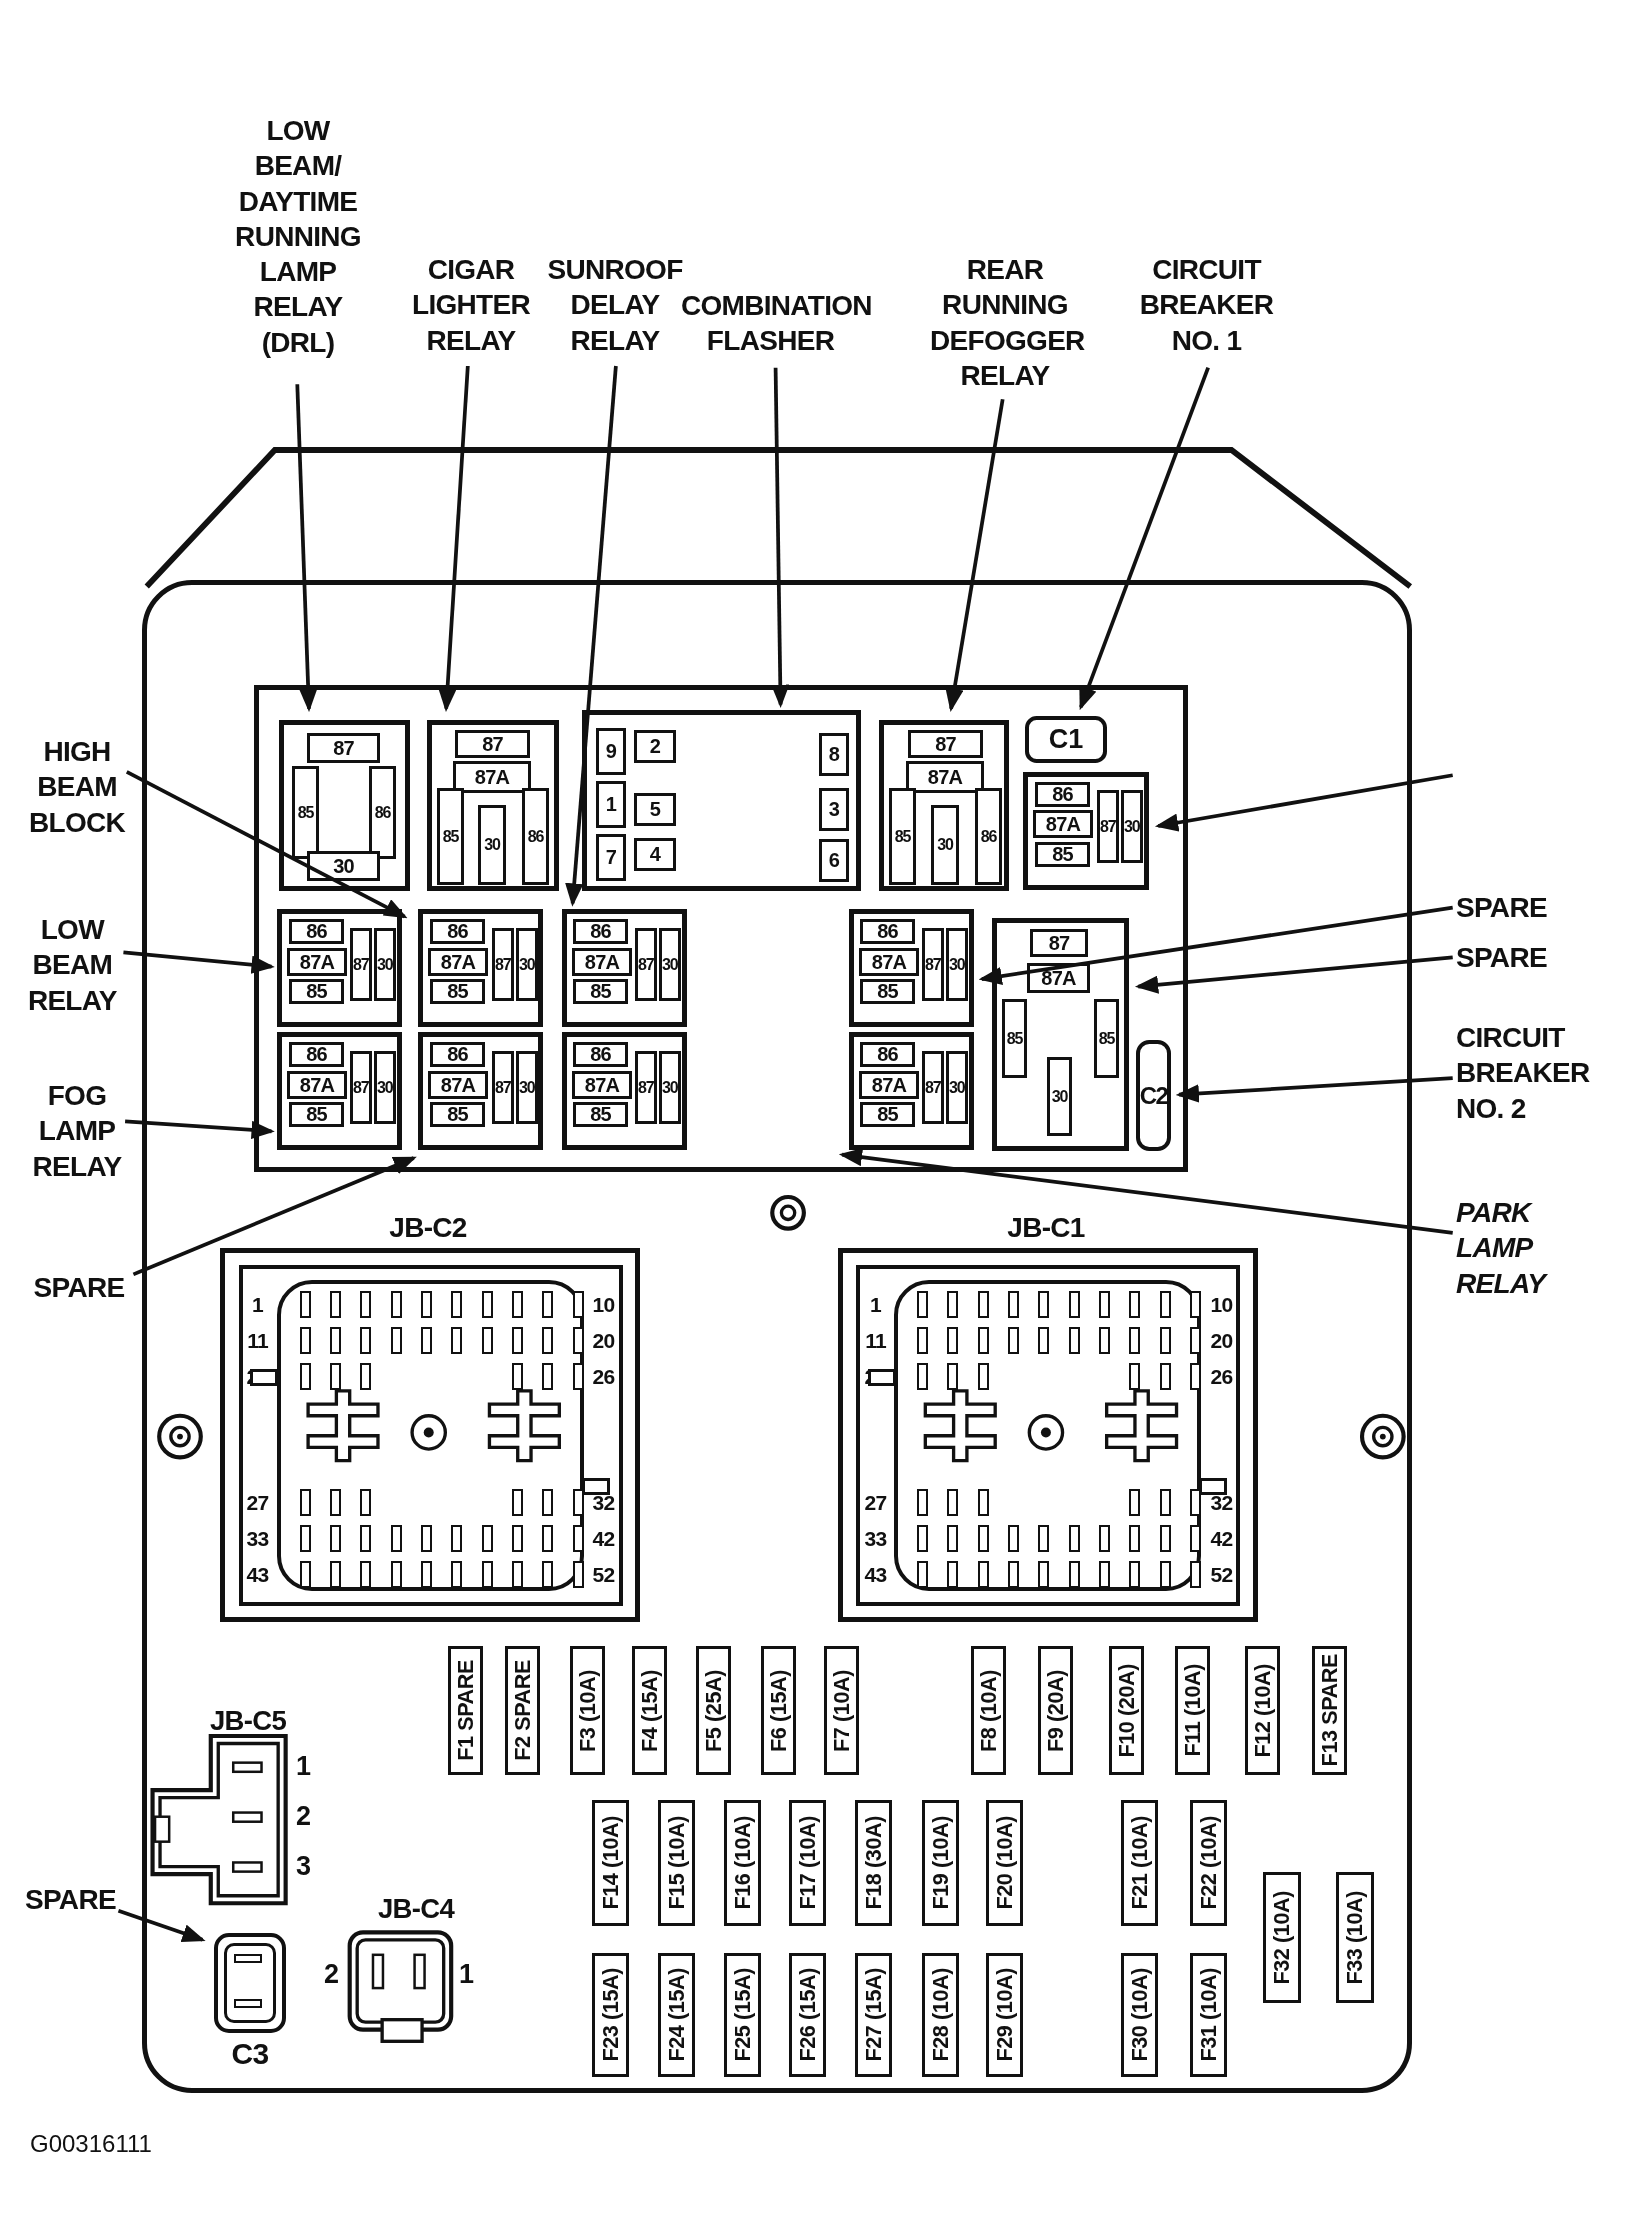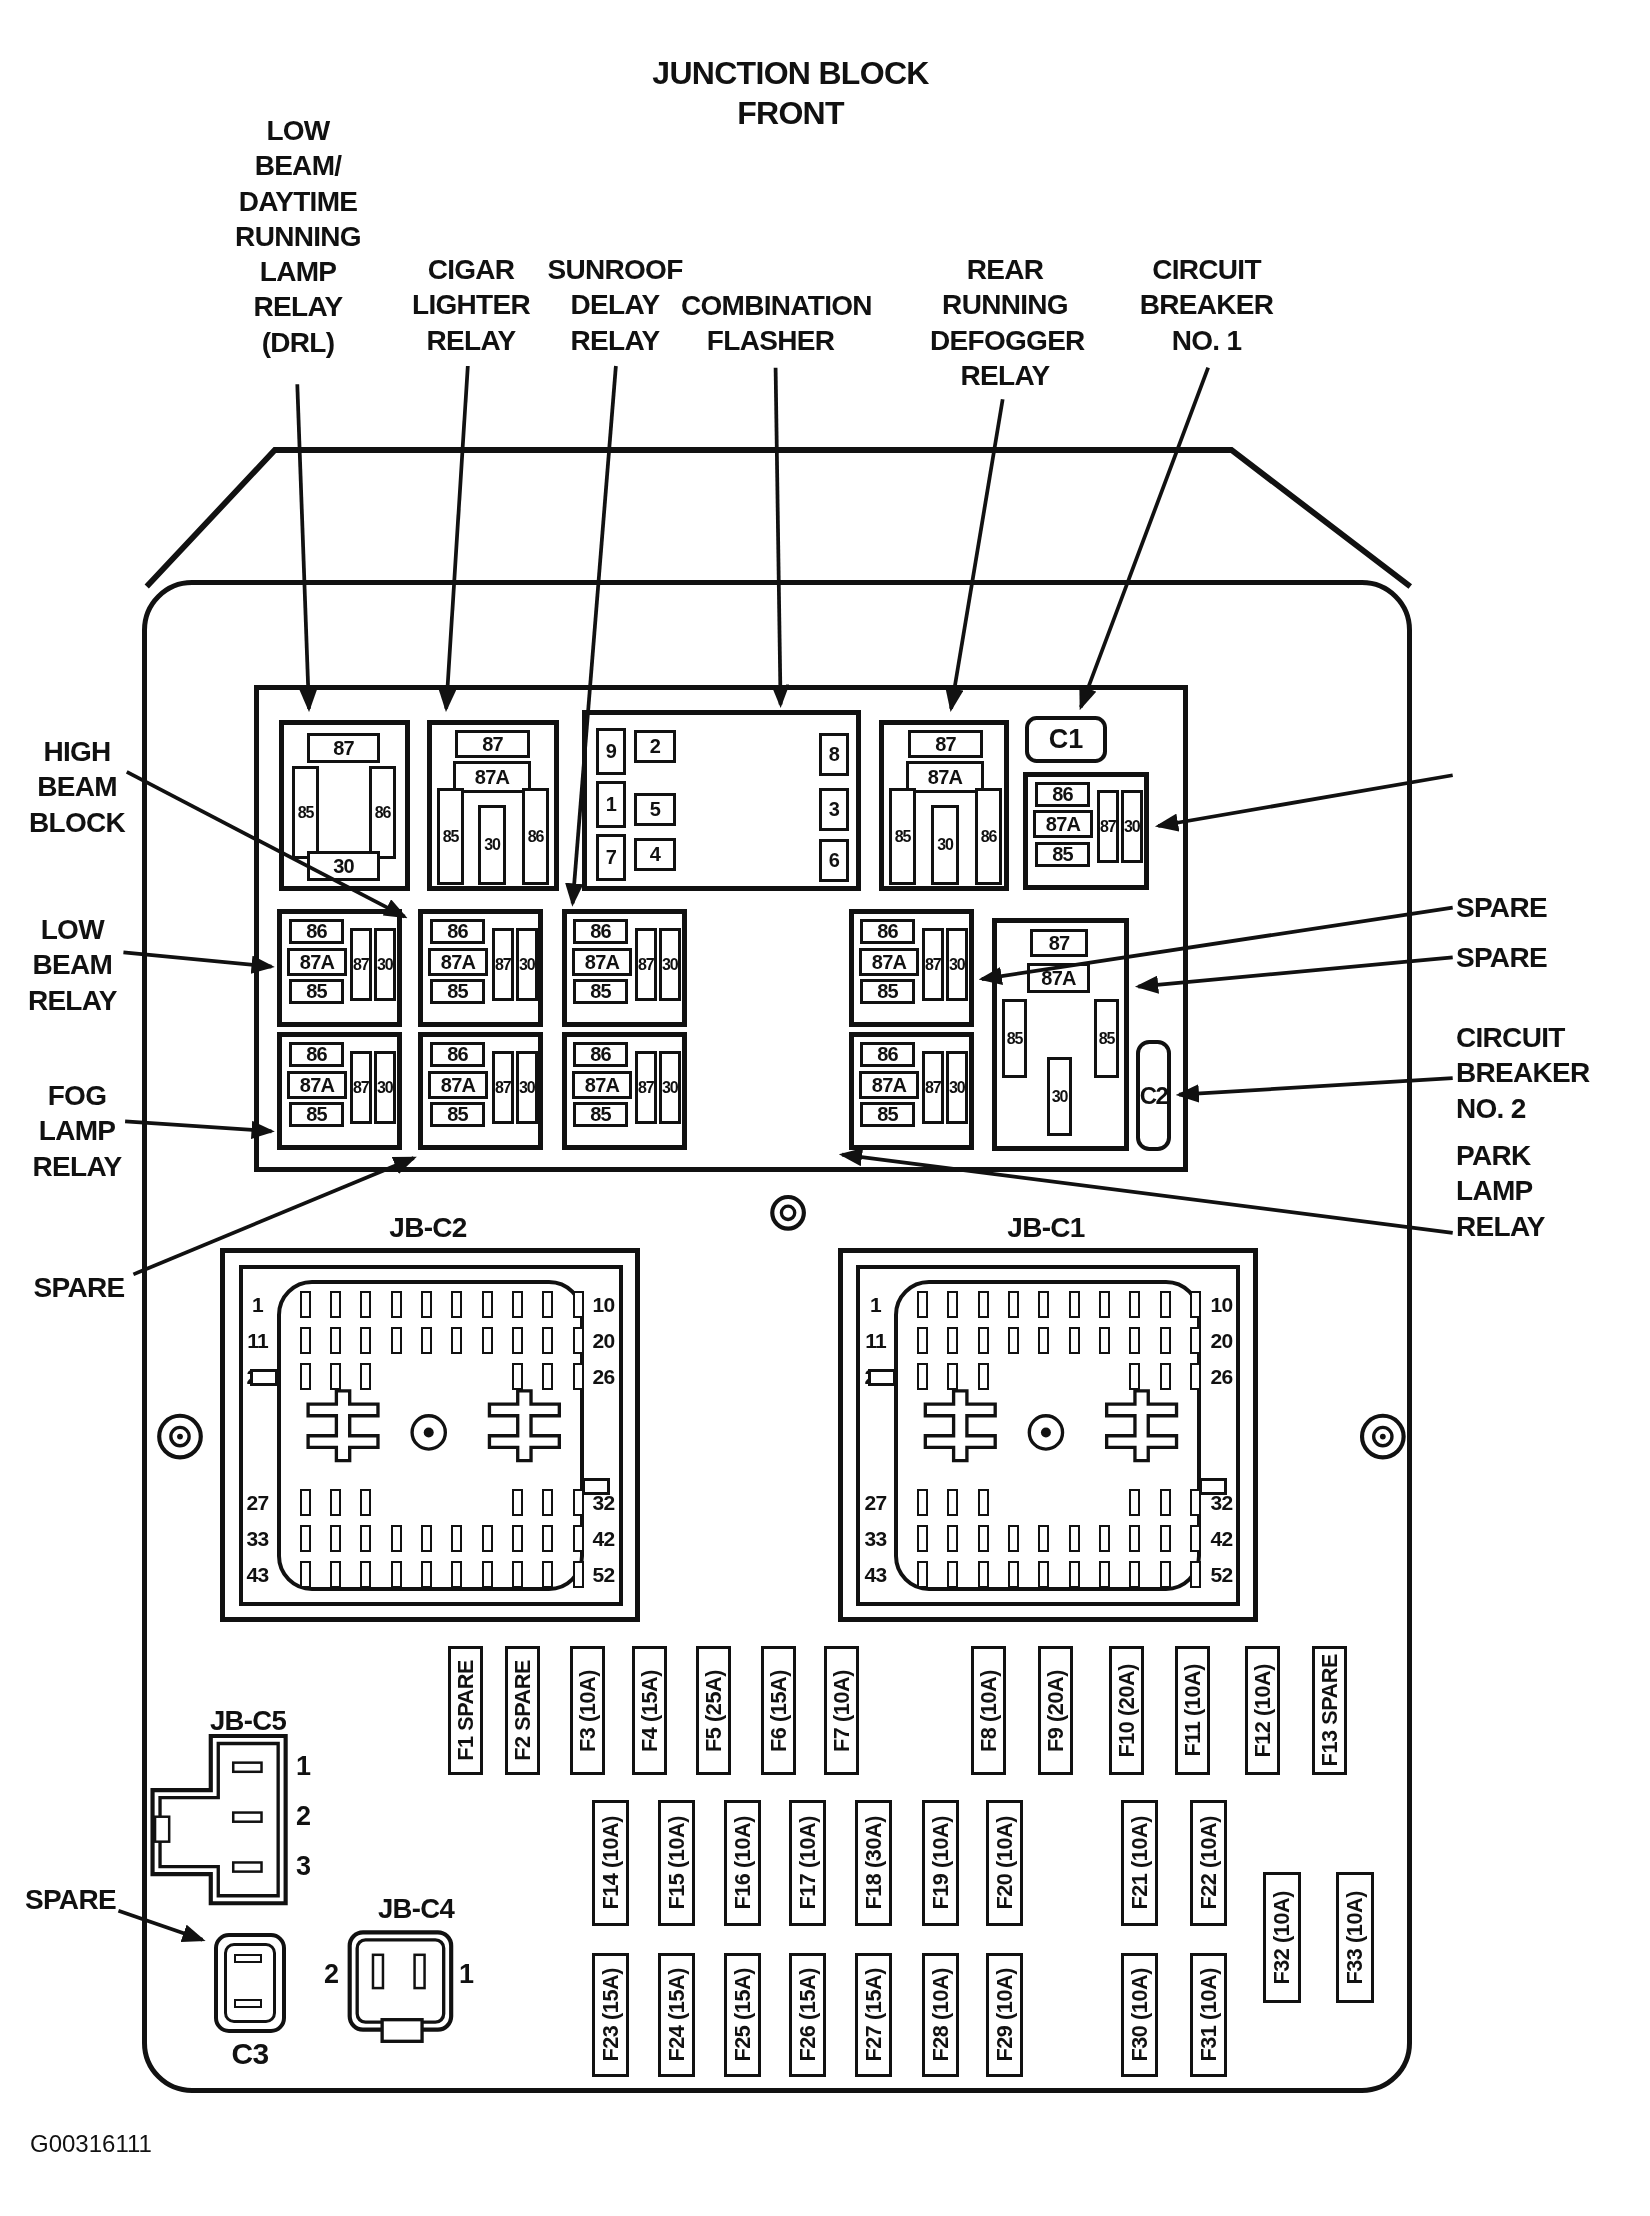--- a/index.html
+++ b/index.html
@@ -24,22 +24,20 @@
   .cbox{position:absolute;border:4.2px solid #111;background:#fff;box-sizing:border-box;
         display:flex;align-items:center;justify-content:center;font-weight:bold;}
   #overlay{position:absolute;left:0;top:0;z-index:10;pointer-events:none;}
   .ol{fill:none;stroke:#111;}
 </style>
 </head>
 <body>
 
 <div id="canvas">
 
-  <div class="lbl ctr" style="left:616px;top:53px;width:349px;font-size:32px;">JUNCTION BLOCK
-FRONT</div>
 
   <div style="position:absolute;left:142px;top:580px;width:1270px;height:1513px;
               border:5.8px solid #111;border-radius:50px;background:#fff;box-sizing:border-box;"></div>
 
   <div class="box" style="left:254px;top:685px;width:934px;height:487px;"></div>
 
   <div class="lbl ctr" style="left:223px;top:113px;width:150px;">LOW
 BEAM/
 DAYTIME
 RUNNING
@@ -71,21 +69,21 @@
   <div class="lbl ctr" style="left:23px;top:1078px;width:108px;">FOG
 LAMP
 RELAY</div>
   <div class="lbl ctr" style="left:23px;top:1270px;width:112px;">SPARE</div>
 
   <div class="lbl" style="left:1456px;top:890px;width:108px;">SPARE</div>
   <div class="lbl" style="left:1456px;top:940px;width:108px;">SPARE</div>
   <div class="lbl" style="left:1456px;top:1020px;width:146px;">CIRCUIT
 BREAKER
 NO. 2</div>
-  <div class="lbl" style="left:1456px;top:1138px;width:121px;">PARK
+  <div class="lbl" style="left:1456px;top:1195px;width:121px;font-style:italic;">PARK
 LAMP
 RELAY</div>
 
   <div class="lbl" style="left:25px;top:1882px;width:104px;">SPARE</div>
   <div style="position:absolute;left:30px;top:2130px;font-size:24px;">G00316111</div>
 
   <div class="cbox" style="left:1025px;top:716px;width:82px;height:47px;border-radius:11.6px;font-size:27px;">C1</div>
   <div class="cbox" style="left:1136px;top:1040px;width:35px;height:111px;border-radius:13.3px;font-size:24px;letter-spacing:-1.7px;">C2</div>
   <div class="cbox" style="left:214px;top:1933px;width:72px;height:100px;border-radius:15px;"></div>
   <div style="position:absolute;left:224px;top:1943px;width:52px;height:80px;border:3.3px solid #111;border-radius:10px;box-sizing:border-box;"></div>

